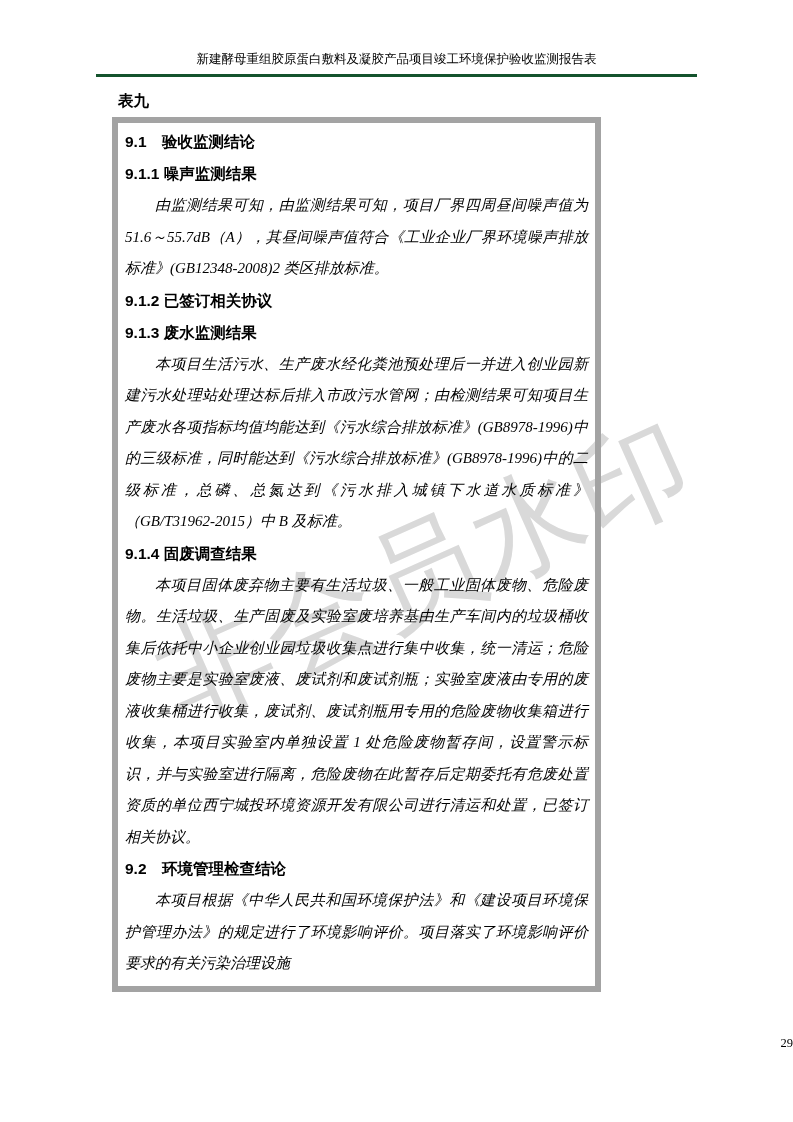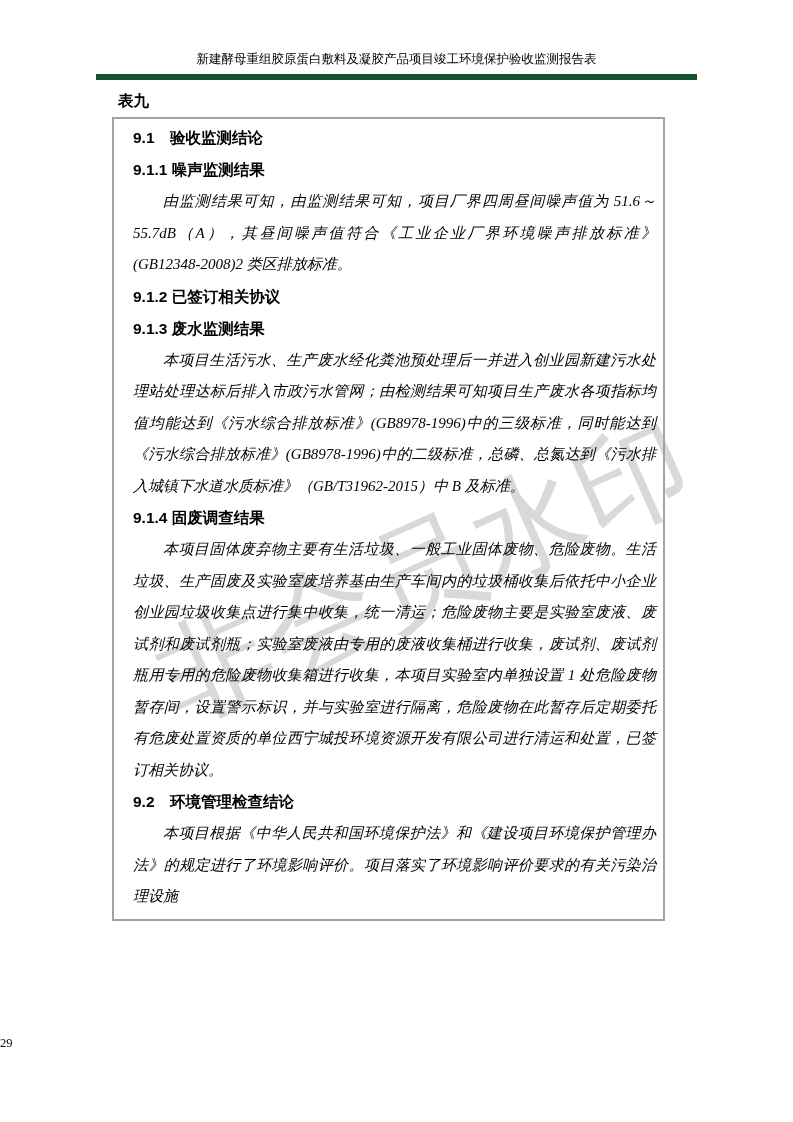--- a/index.html
+++ b/index.html
@@ -7,43 +7,43 @@
     position:relative;
     width:793px; height:1122px;
     background:#ffffff;
     overflow:hidden;
     color:#000;
     font-family:"Liberation Serif","DejaVu Serif",serif;
   }
   .page-header {
     position:absolute;
     top:50px; left:96px; width:601px;
-    border-bottom:6px solid #14532d;
+    border-bottom:3px solid #14532d;
     text-align:center;
     font-size:12.5px;
     line-height:18px;
     padding-bottom:6px;
     z-index:2;
   }
   .table-caption {
     position:absolute;
     top:91px; left:118px;
     font-size:15.5px;
     font-weight:bold;
     font-family:"Liberation Sans","DejaVu Sans",sans-serif;
     z-index:2;
     text-align:center;
   }
   .report-table {
     position:absolute;
     top:117px; left:112px;
-    width:553px;
+    width:489px;
     box-sizing:border-box;
-    border:2px solid #a3a3a3;
-    padding:3px 7px 6px 19px;
+    border:6px solid #a3a3a3;
+    padding:3px 7px 6px 7px;
     z-index:1;
   }
   .blk-h1, .blk-h2 {
     font-weight:bold;
     font-size:15.5px;
     line-height:32px;
     font-family:"Liberation Sans","DejaVu Sans",sans-serif;
     white-space:pre-wrap;
   }
   .blk-p {
@@ -62,21 +62,21 @@
     color:#d9d9d9;
     white-space:nowrap;
     z-index:0;
     font-family:"Liberation Sans","DejaVu Sans",sans-serif;
     letter-spacing:2px;
     user-select:none;
   }
   .page-footer {
     position:absolute;
     top:1036px; left:0; width:100%;
-    text-align:left;
+    text-align:right;
     font-size:12.5px;
     z-index:2;
   }
 </style>
 </head>
 <body>
 
 <div class="page">
 
   <div class="watermark" style="color: rgb(217, 217, 217);">非会员水印</div>

